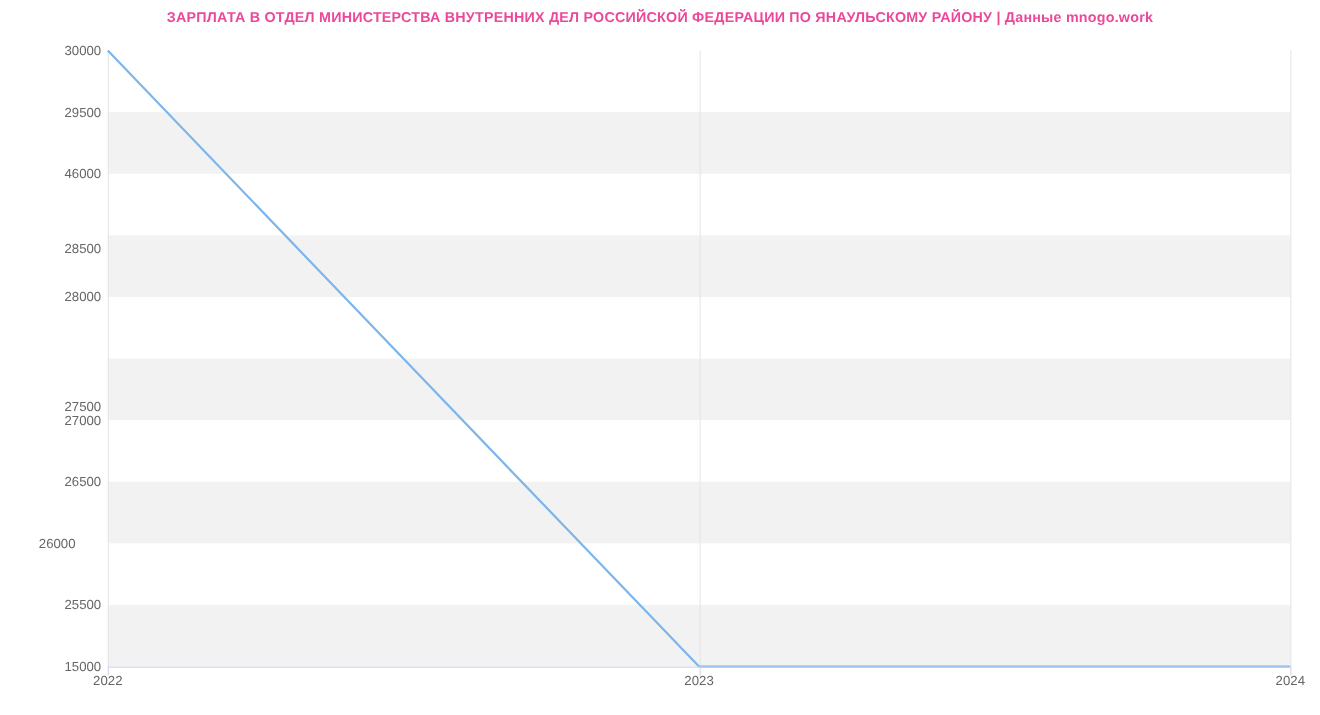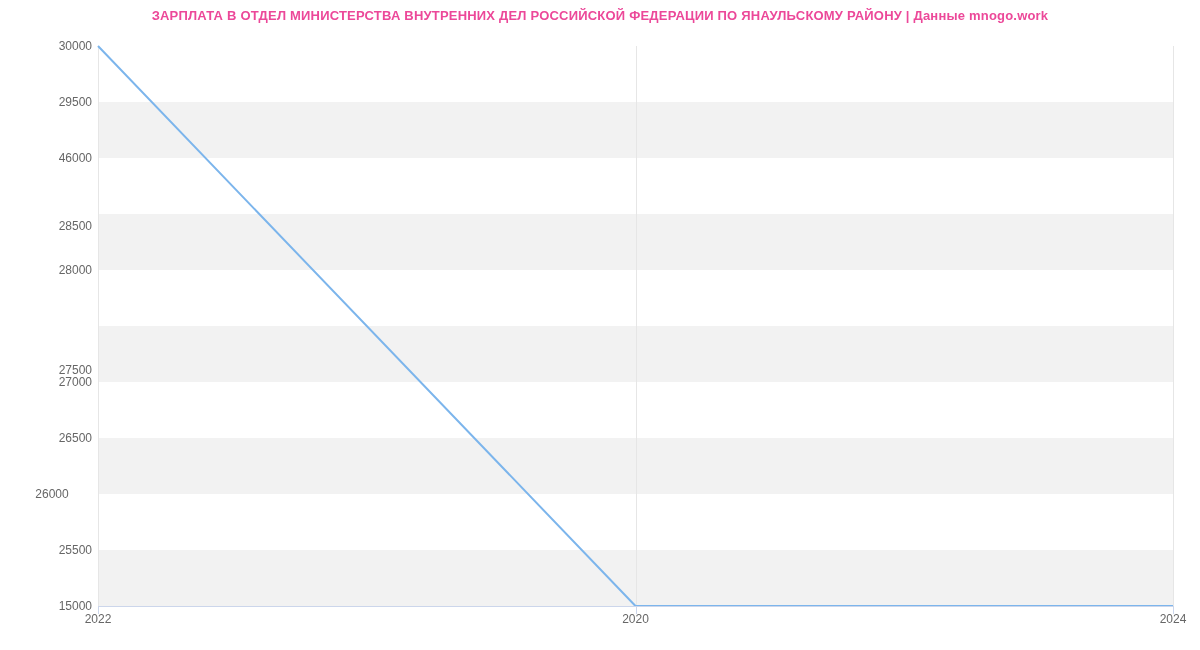--- a/index.html
+++ b/index.html
@@ -107,17 +107,17 @@
     <div class="y-tick-label" style="top: 438px;">26500</div>
     <div class="y-tick-label" style="top: 382px;">27000</div>
     <div class="y-tick-label" style="top: 326px; margin-top: 44px;">27500</div>
     <div class="y-tick-label" style="top: 270px;">28000</div>
     <div class="y-tick-label" style="top: 214px; margin-top: 12px;">28500</div>
     <div class="y-tick-label" style="top: 158px;">46000</div>
     <div class="y-tick-label" style="top: 102px;">29500</div>
     <div class="y-tick-label" style="top: 46px;">30000</div>
     <div class="x-tick-label" style="left: 98px;">2022</div>
     <div class="tick-mark" style="left: 98px; top: 606px; width: 1px; height: 8px;"></div>
-    <div class="x-tick-label" style="left: 635.5px;">2020</div>
+    <div class="x-tick-label" style="left: 635.5px;">2023</div>
     <div class="tick-mark" style="left: 635.5px; top: 606px; width: 1px; height: 8px;"></div>
     <div class="x-tick-label" style="left: 1173px;">2024</div>
     <div class="tick-mark" style="left: 1173px; top: 606px; width: 1px; height: 8px;"></div>
   </div>
 
 </body></html>

